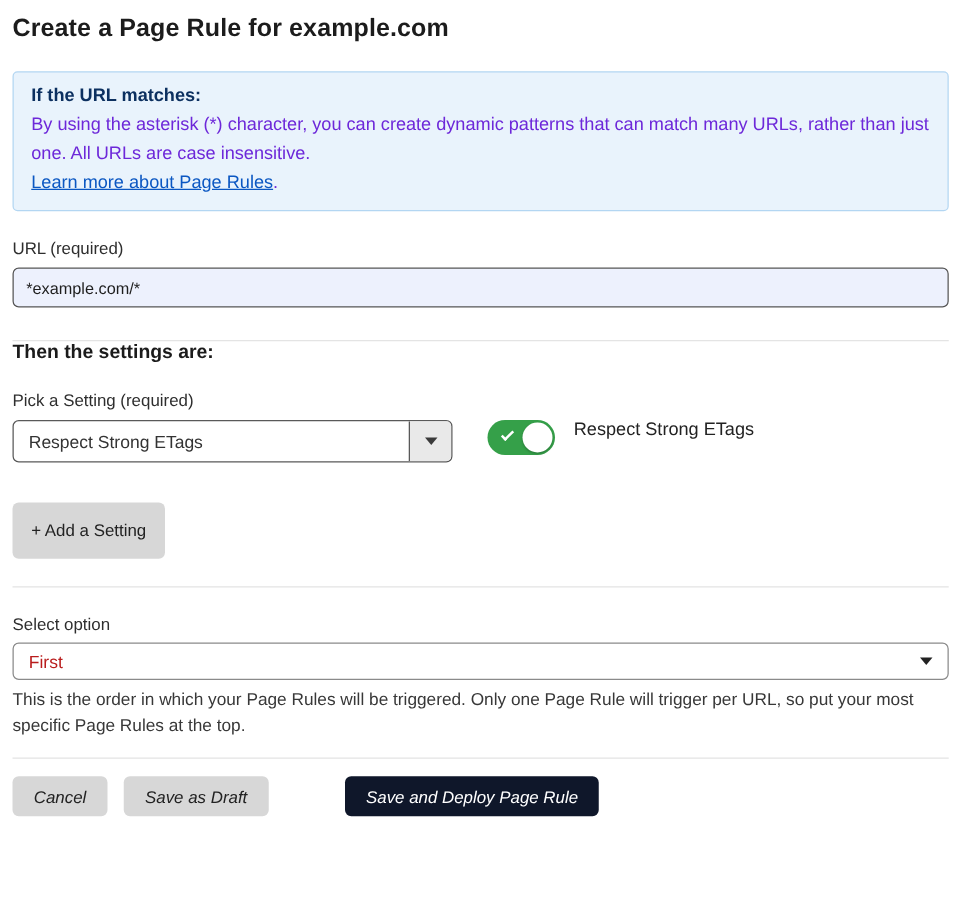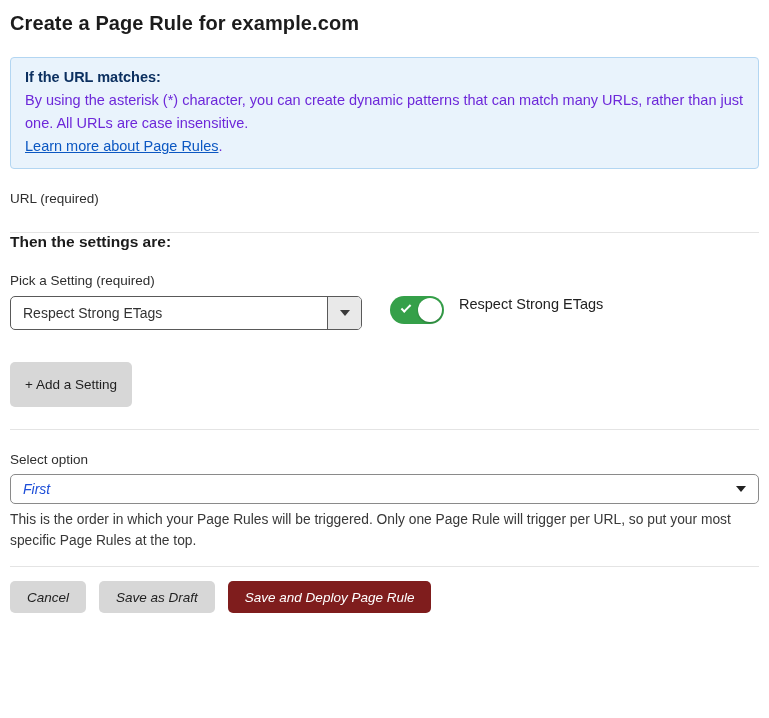--- a/index.html
+++ b/index.html
@@ -158,22 +158,21 @@
     border-radius: 5px;
     background: #ffffff;
     display: flex;
     align-items: center;
     padding: 0 12px;
     cursor: pointer;
   }
   .order-select-value {
     flex: 1;
     font-size: 14px;
-    color: #1d4ed8;
-    font-style: italic;
+    color: #b91c1c;
   }
   .chevron-down {
     width: 0; height: 0;
     border-left: 5px solid transparent;
     border-right: 5px solid transparent;
     border-top: 6px solid #222222;
   }
 
   .help-text {
     margin-top: 5px;
@@ -193,38 +192,39 @@
     border: none;
     border-radius: 5px;
     height: 32px;
     padding: 0 17px;
     font-size: 13.5px;
     font-family: "Liberation Sans", sans-serif;
     cursor: pointer;
     font-style: italic;
   }
   .btn-gray { background: #d7d7d7; color: #222222; }
-  .btn-blue { background: #7f1d1d; color: #ffffff; }
+  .btn-blue { background: #0f172a; color: #ffffff; margin-left: 48px; }
 </style>
 </head>
 <body>
 
 <div class="container">
 
   <h1 class="page-title">Create a Page Rule for example.com</h1>
 
   <div class="info-box">
     <div class="info-heading">If the URL matches:</div>
     <div class="info-body">By using the asterisk (*) character, you can create dynamic patterns that can match many URLs, rather than just one. All URLs are case insensitive.</div>
     <div>
       <a class="info-link">Learn more about Page Rules</a><span class="info-body">.</span>
     </div>
   </div>
 
   <div class="field-label">URL (required)</div>
+  <input class="url-input" type="text" value="*example.com/*" style="">
 
   <hr class="divider divider-1">
 
   <div class="section-heading">Then the settings are:</div>
 
   <div class="field-label">Pick a Setting (required)</div>
 
   <div class="setting-row">
     <div class="setting-dropdown">
       <div class="setting-dropdown-value">Respect Strong ETags</div>

